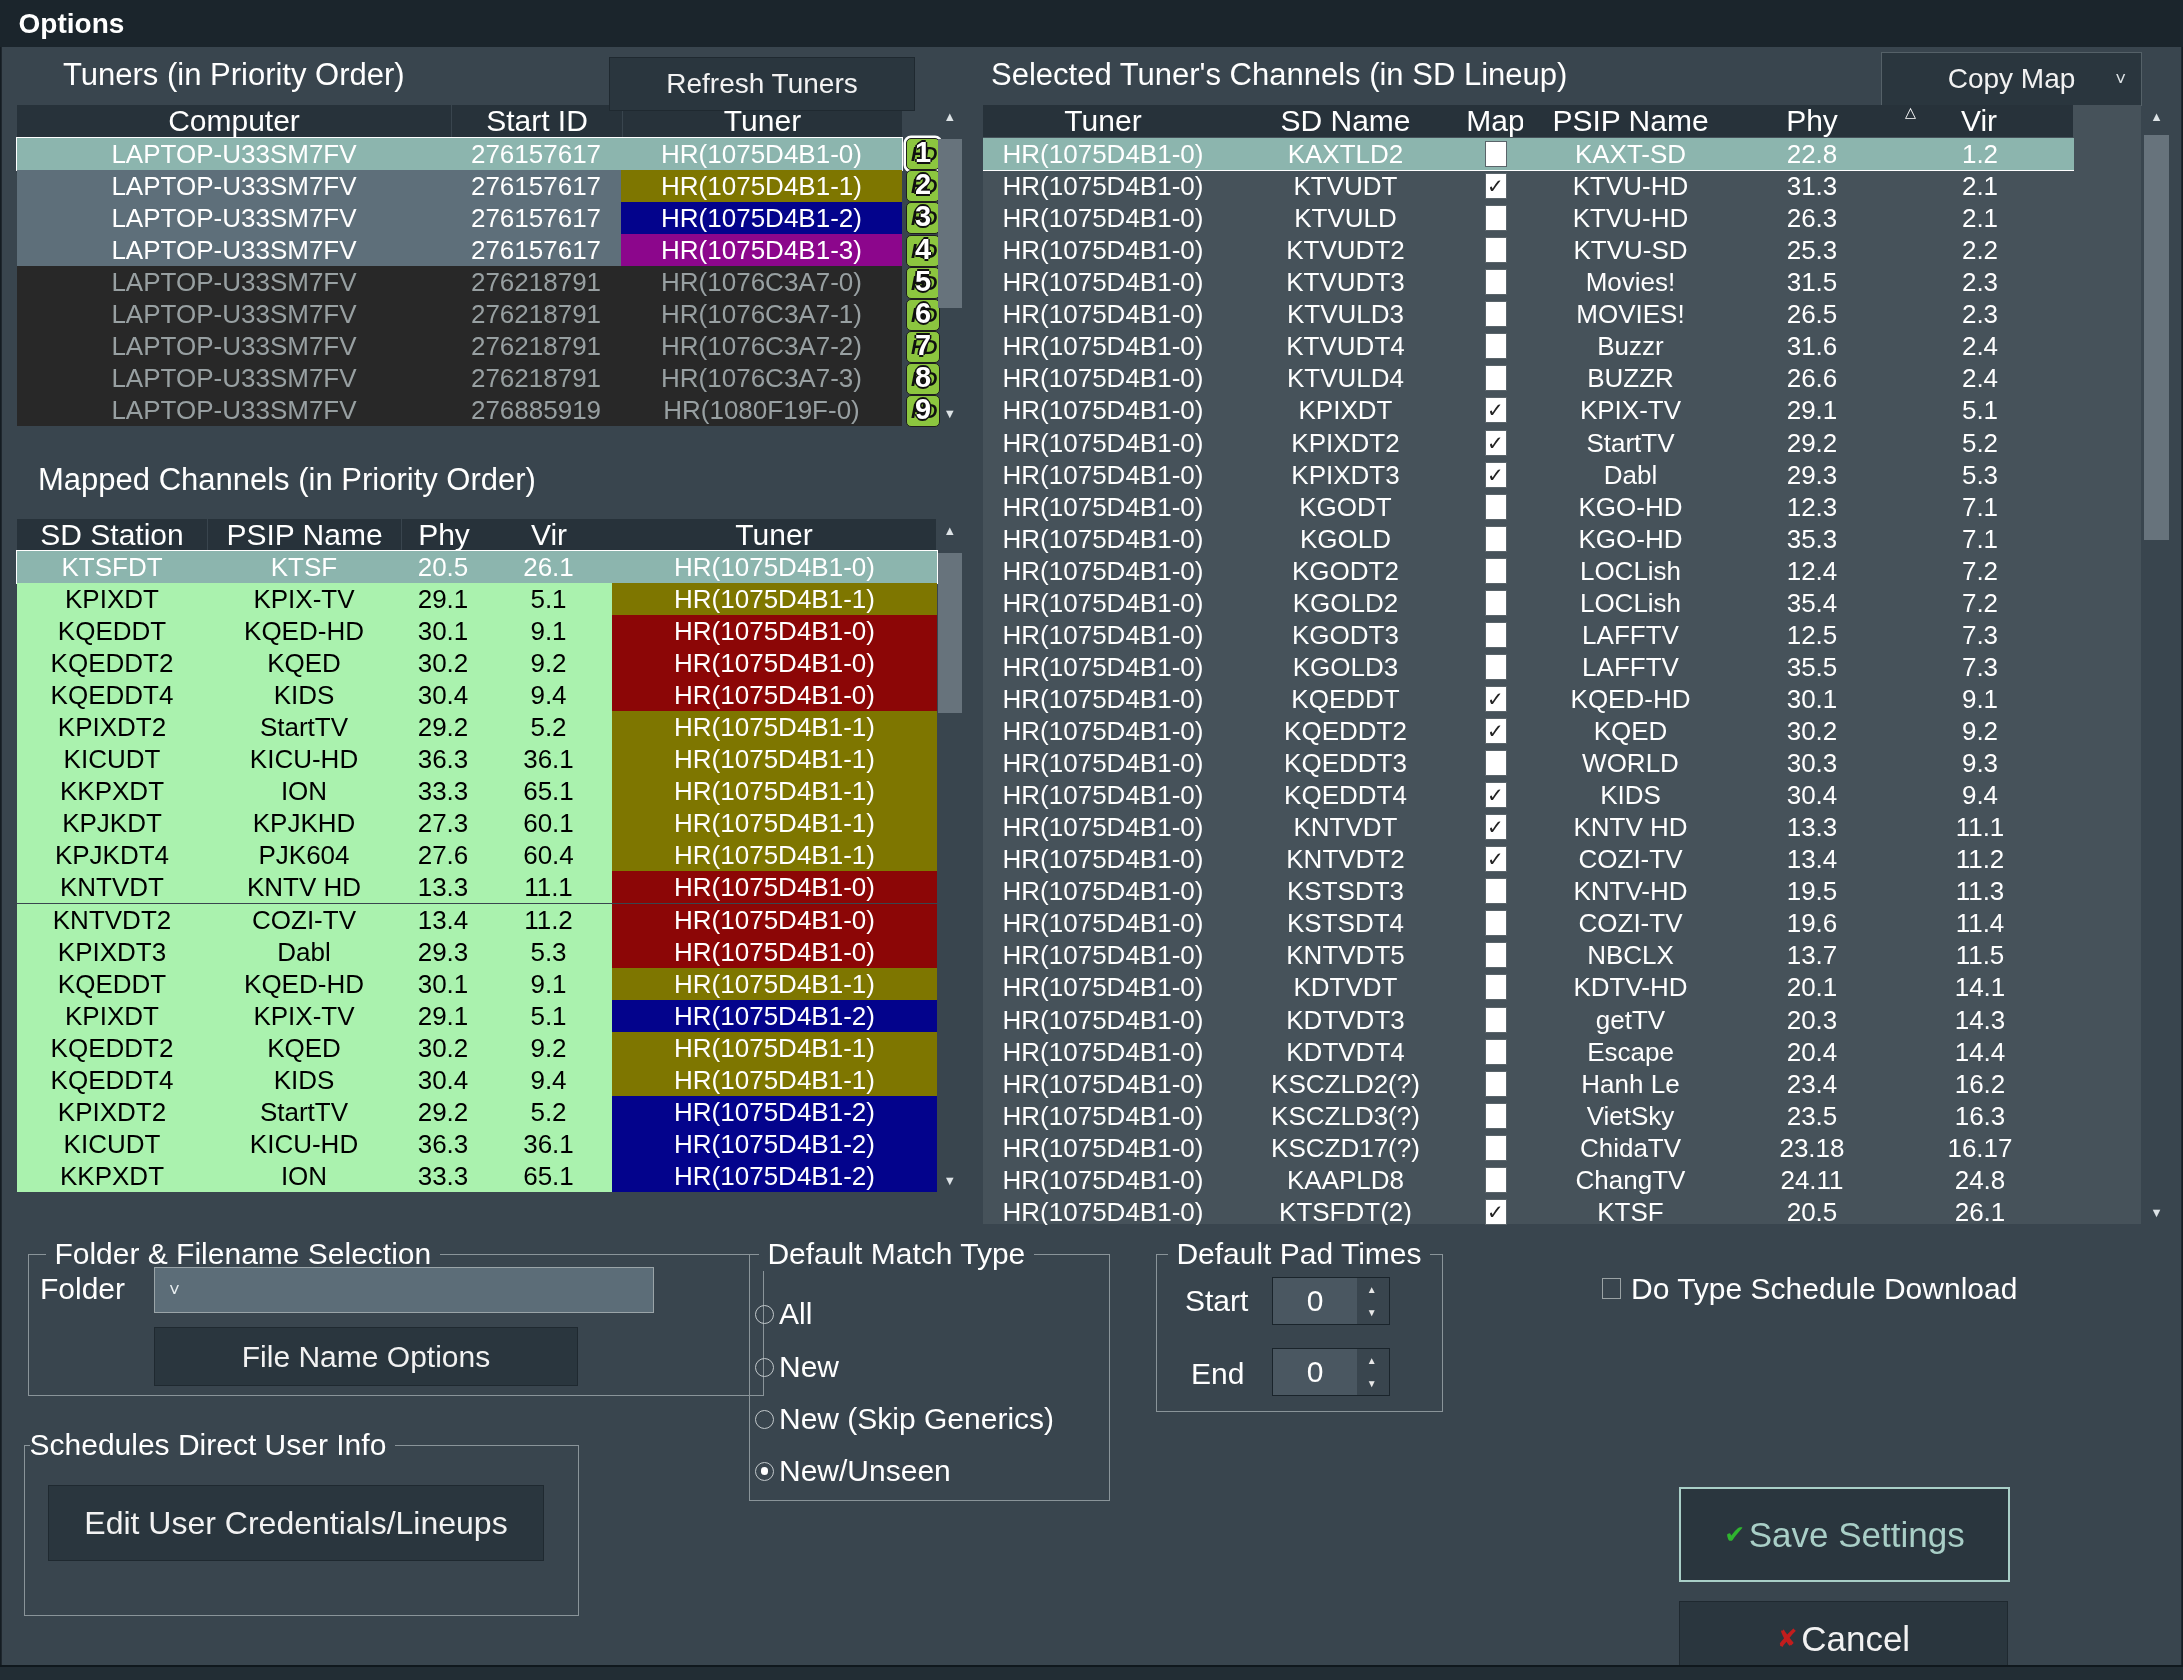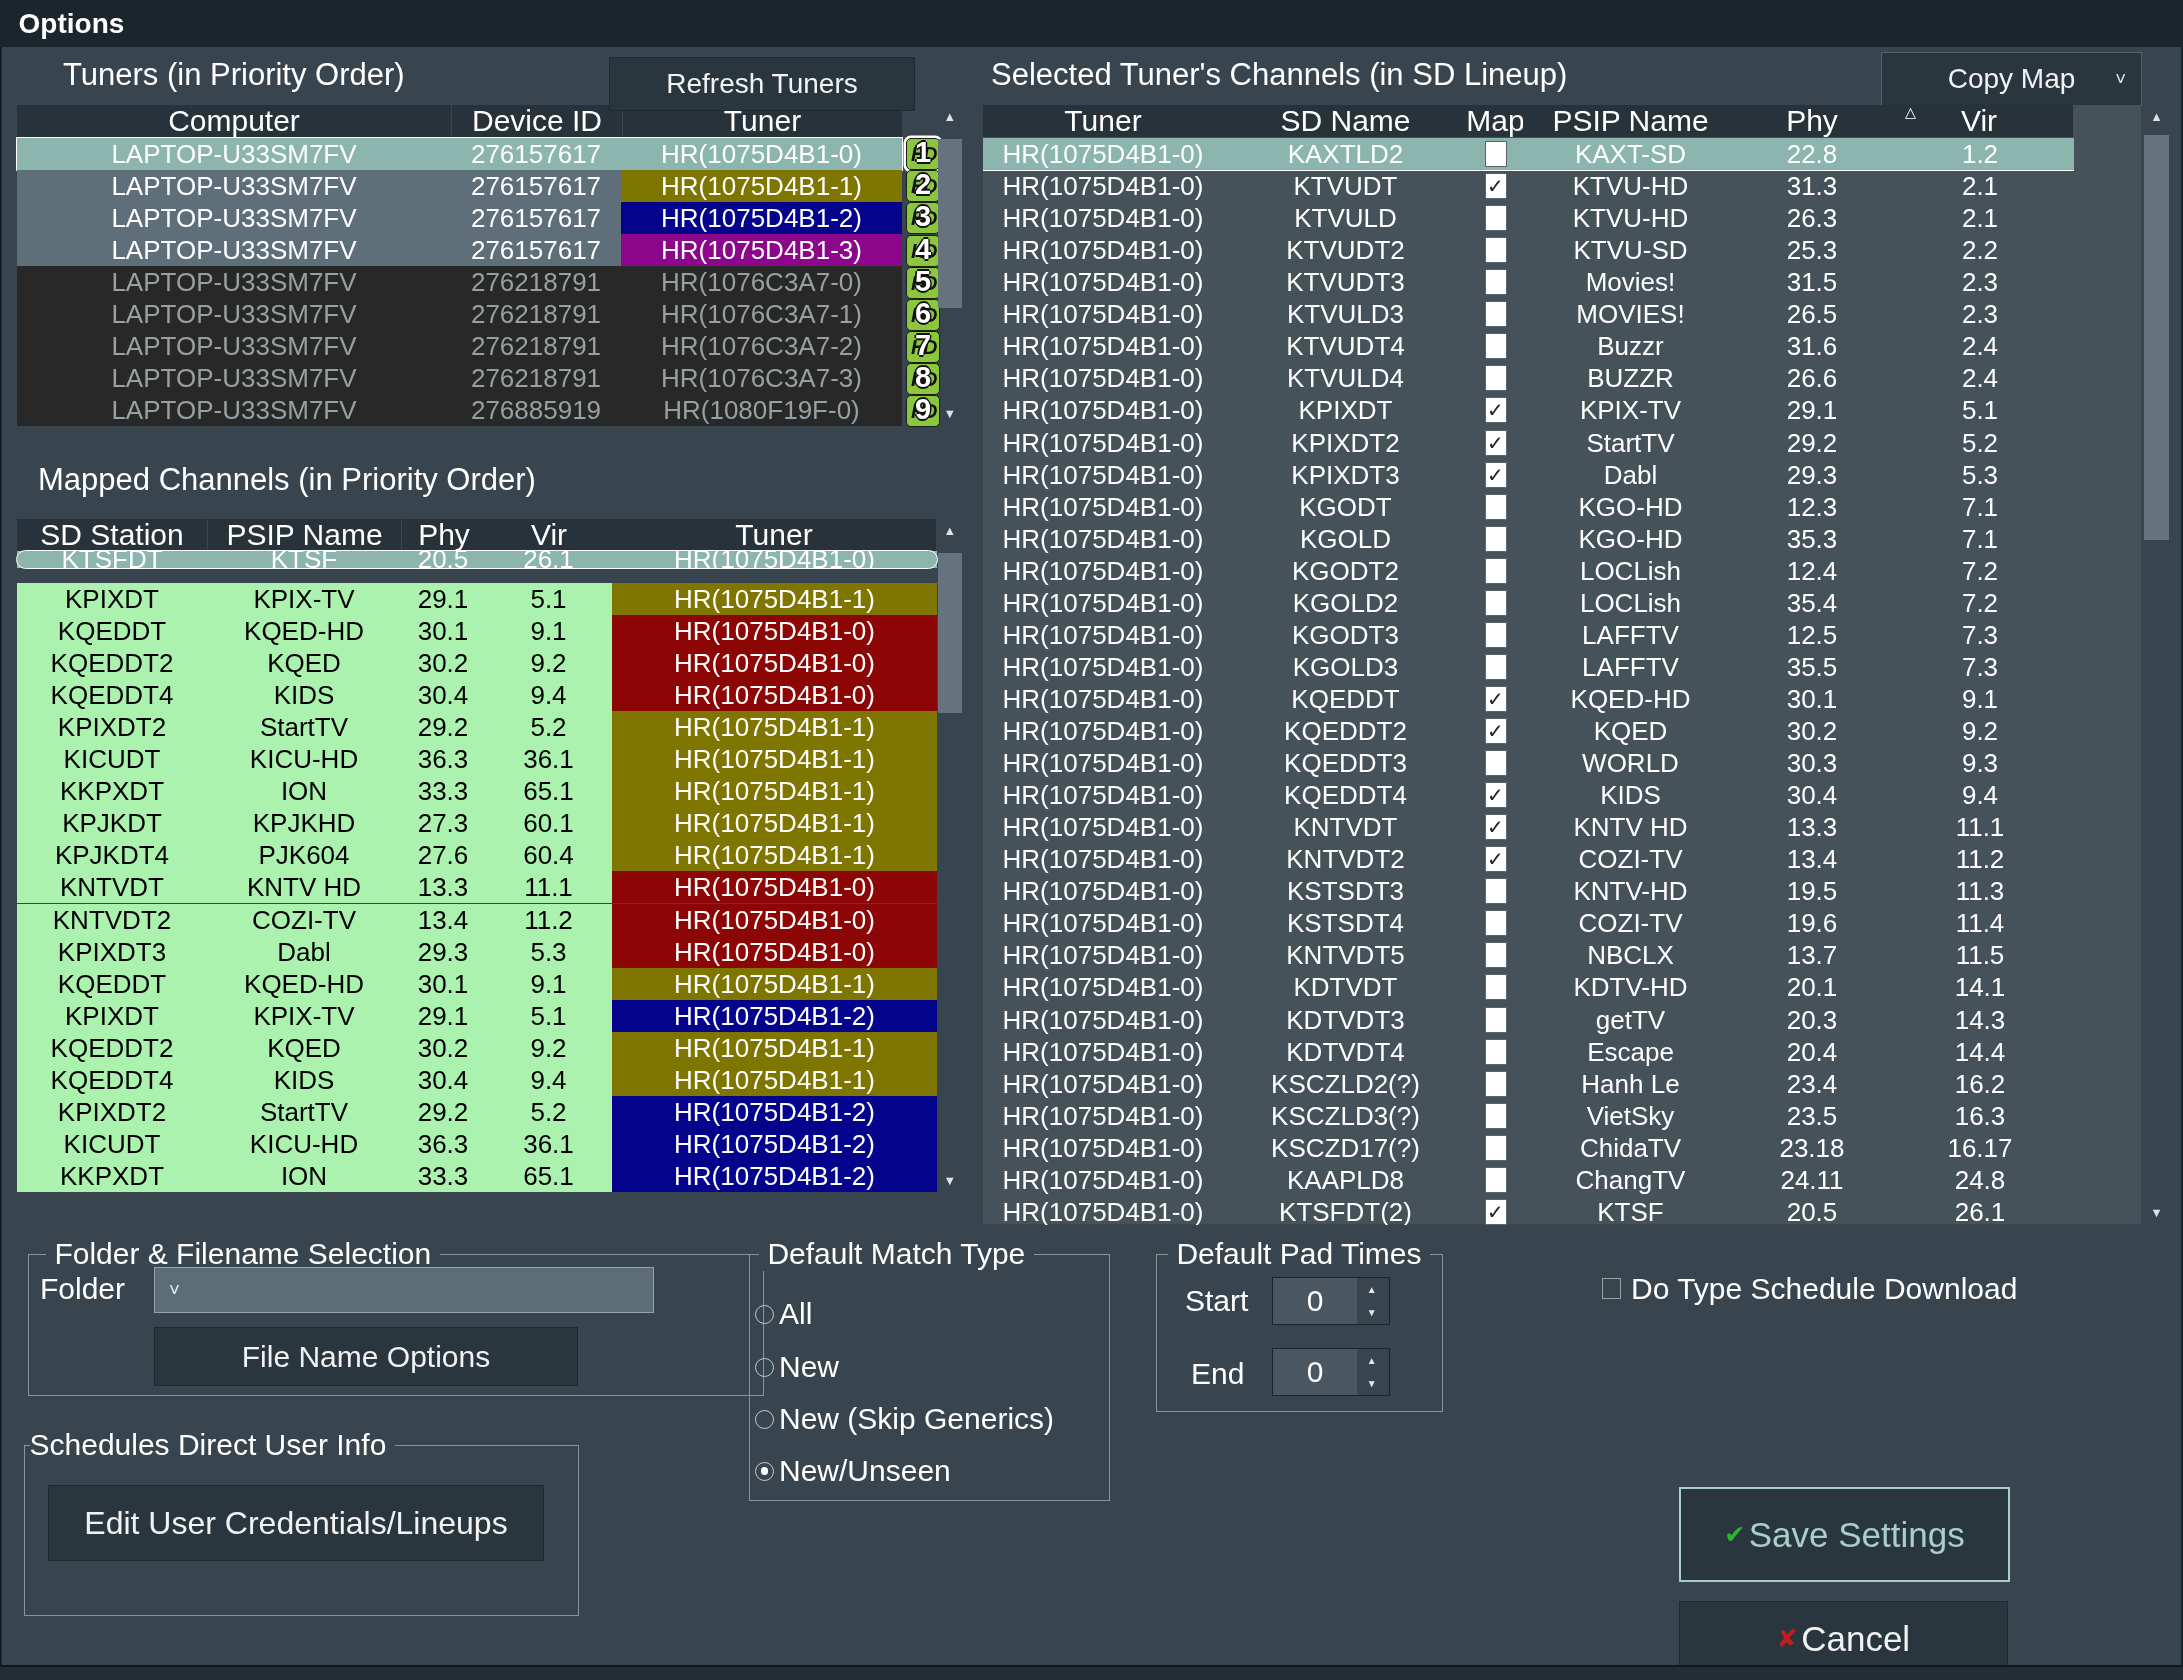--- a/index.html
+++ b/index.html
@@ -89,21 +89,21 @@
 
 <div class="window">
   <div class="titlebar">
     <span>Options</span>
   </div>
 
   <div class="section-title" style="left:63px;top:57px;">Tuners (in Priority Order)</div>
   <div class="btn" style="left:609px;top:57px;width:304px;height:52px;z-index:5;">Refresh Tuners</div>
 
   <div class="tbl-headercell" style="left:17px;top:105px;width:434px;height:32px;">Computer</div>
-  <div class="tbl-headercell" style="left:452px;top:105px;width:170px;height:32px;">Device ID</div>
+  <div class="tbl-headercell" style="left:452px;top:105px;width:170px;height:32px;">Start ID</div>
   <div class="tbl-headercell" style="left:623px;top:105px;width:279px;height:32px;">Tuner</div>
   <div id="tuners-rows">
       <div class="row state-selected" style="left: 17px; top: 138px; height: 32px;">
         <div class="cell t-computer">LAPTOP-U33SM7FV</div>
         <div class="cell t-device">276157617</div>
         <div class="cell t-tuner">HR(1075D4B1-0)</div>
       </div>
       <div class="row state-active" style="left: 17px; top: 170px; height: 32px;">
         <div class="cell t-computer">LAPTOP-U33SM7FV</div>
         <div class="cell t-device">276157617</div>
@@ -191,21 +191,21 @@
   </div>
 
   <div class="section-title" style="left:38px;top:462px;">Mapped Channels (in Priority Order)</div>
 
   <div class="tbl-headercell" style="left:17px;top:519px;width:190px;height:32px;">SD Station</div>
   <div class="tbl-headercell" style="left:208px;top:519px;width:193px;height:32px;">PSIP Name</div>
   <div class="tbl-headercell" style="left:402px;top:519px;width:84px;height:32px;">Phy</div>
   <div class="tbl-headercell" style="left:486px;top:519px;width:126px;height:32px;">Vir</div>
   <div class="tbl-headercell" style="left:612px;top:519px;width:324px;height:32px;">Tuner</div>
   <div id="mapped-rows">
-      <div class="row state-selected" style="left: 17px; top: 551px; height: 17px; border-radius: 15px;">
+      <div class="row state-selected" style="left: 17px; top: 551px; height: 32px;">
         <div class="cell m-sd mapteal">KTSFDT</div>
         <div class="cell m-psip mapteal">KTSF</div>
         <div class="cell m-phy mapteal">20.5</div>
         <div class="cell m-vir mapteal">26.1</div>
         <div class="cell m-tuner mapteal">HR(1075D4B1-0)</div>
       </div>
       <div class="row" style="left: 17px; top: 583px; height: 32px;">
         <div class="cell m-sd mapgreen">KPIXDT</div>
         <div class="cell m-psip mapgreen">KPIX-TV</div>
         <div class="cell m-phy mapgreen">29.1</div>

